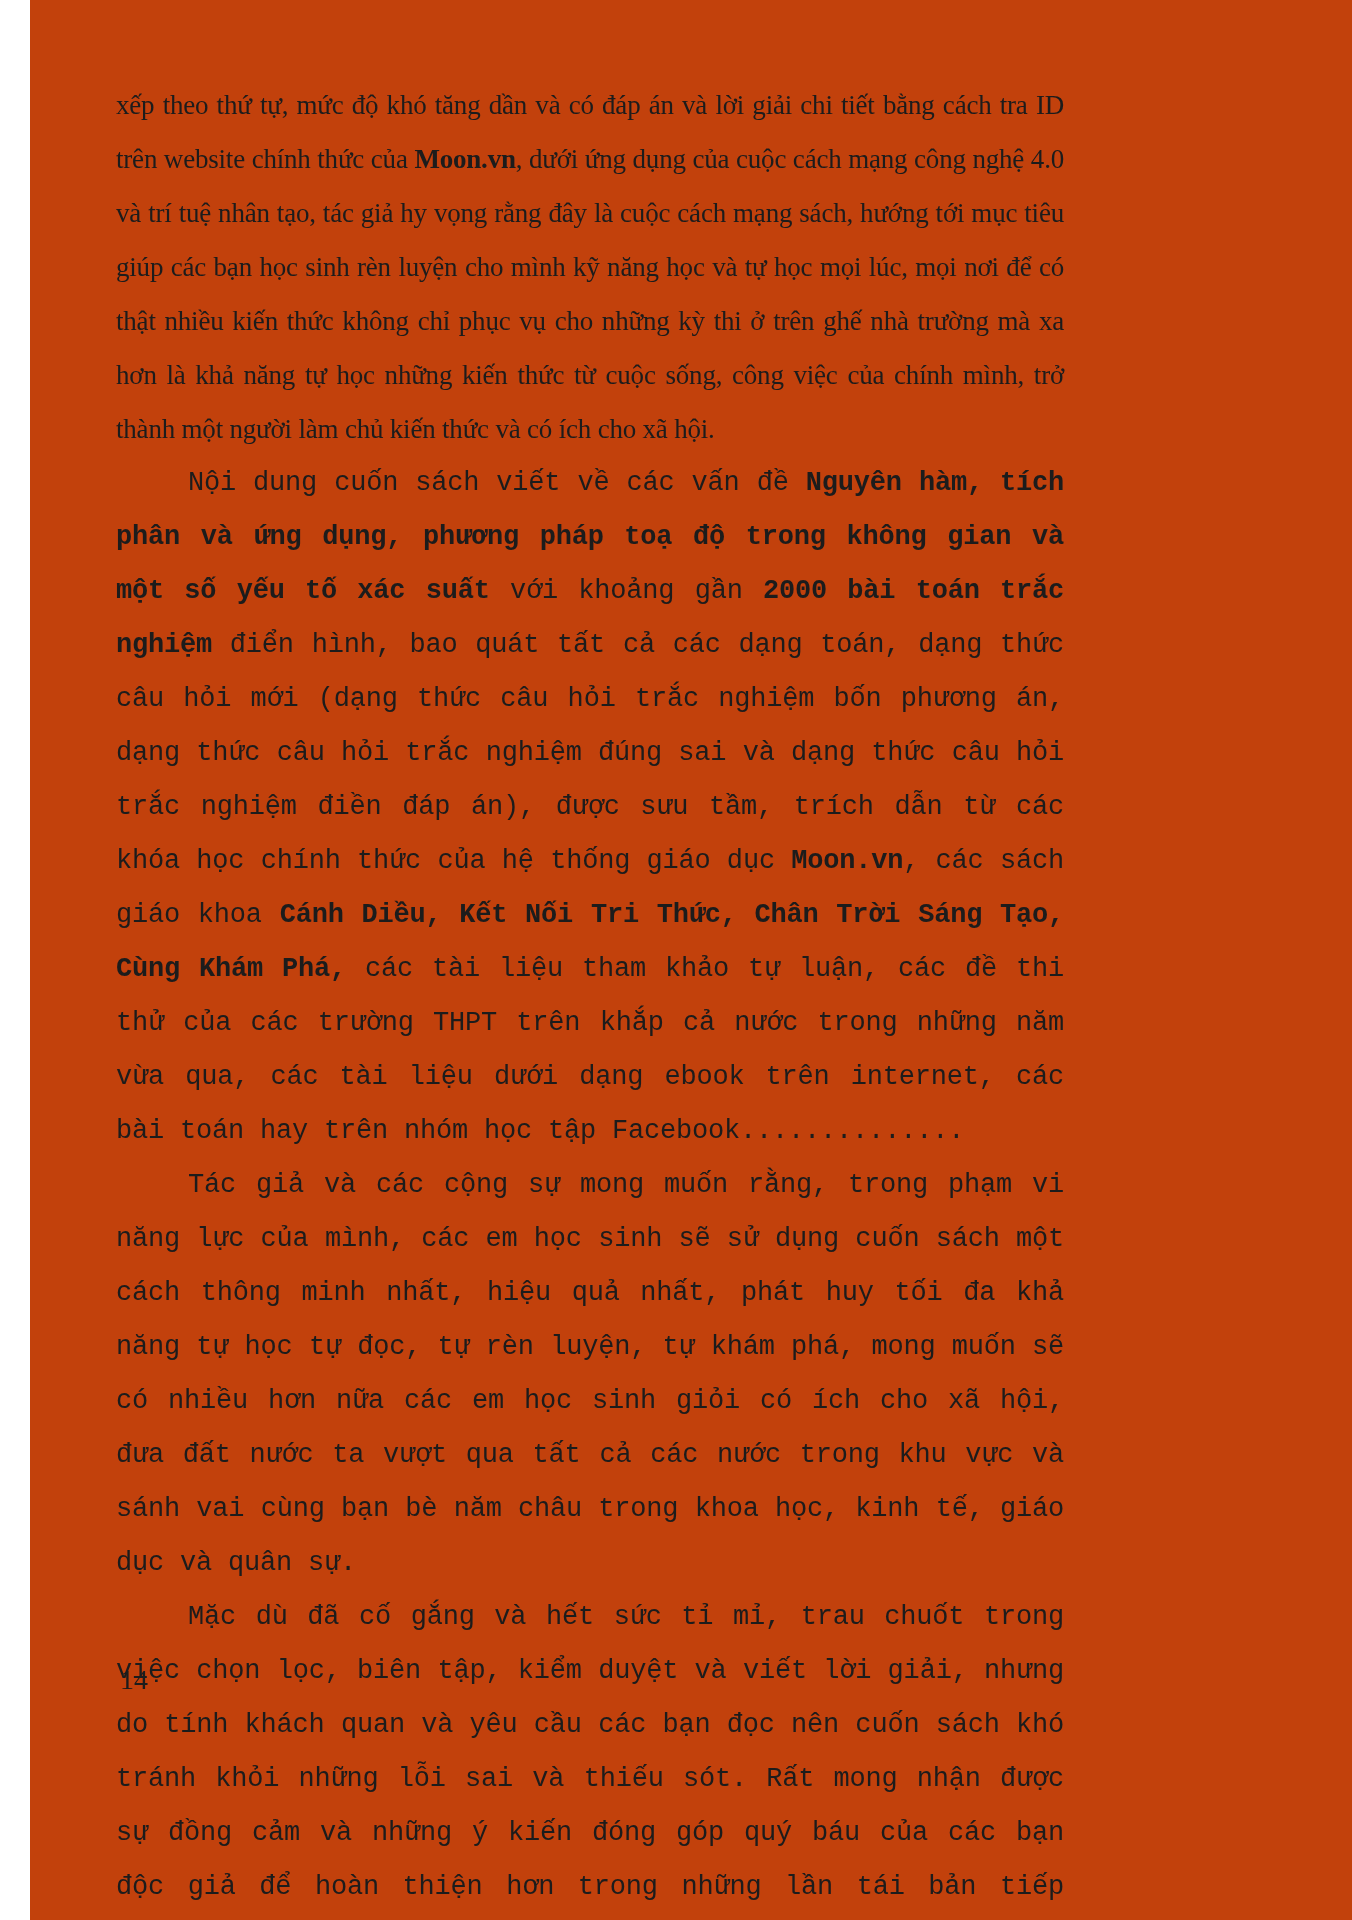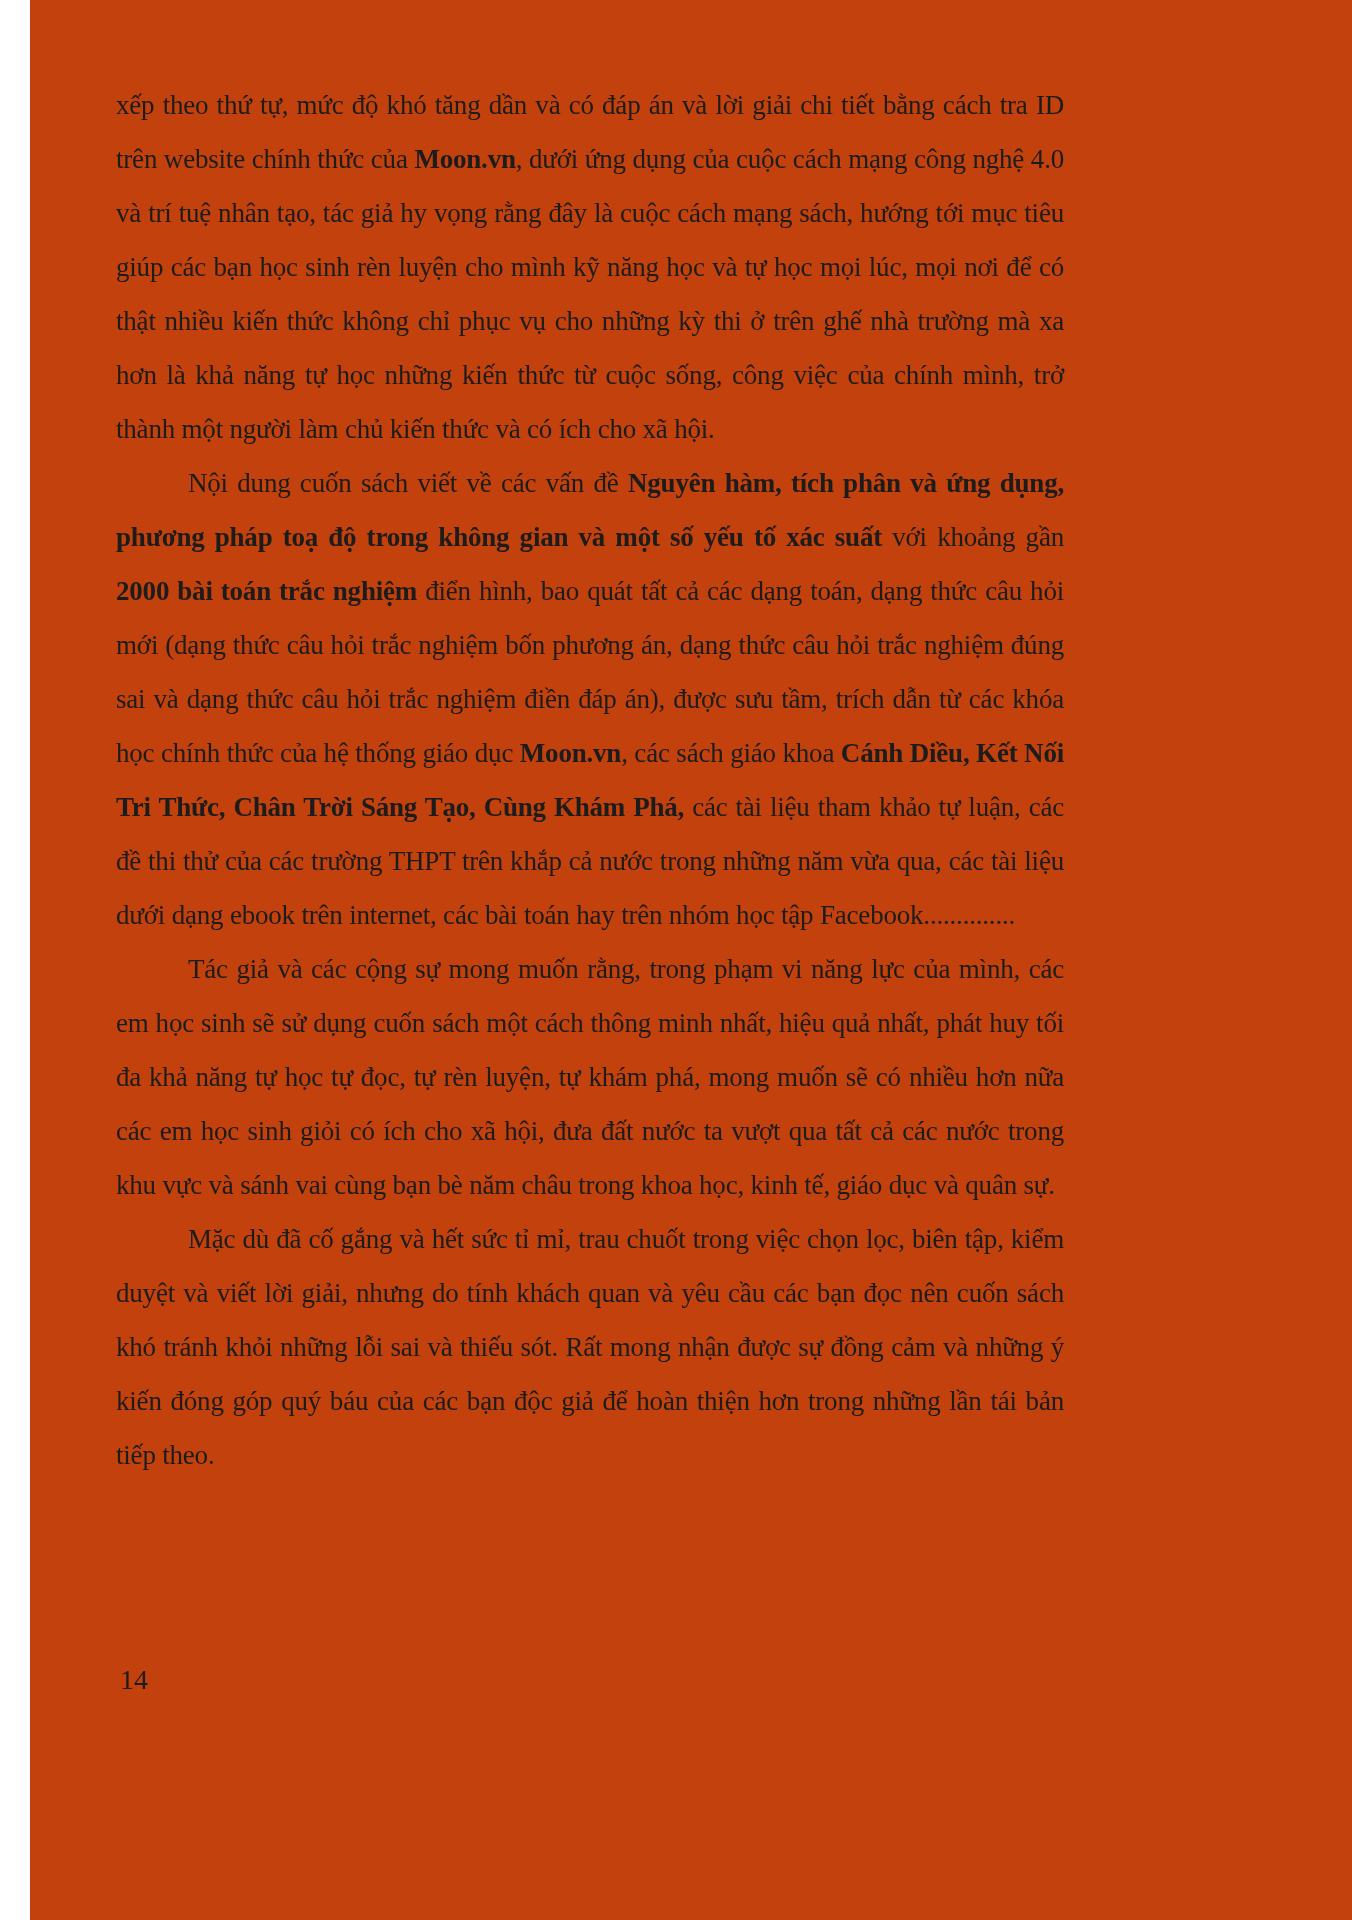--- a/index.html
+++ b/index.html
@@ -32,20 +32,21 @@
   .para {
     font-size: 27px;
     line-height: 54px;
     letter-spacing: -0.2px;
     text-align: justify;
     text-justify: inter-word;
     margin: 0;
   }
   .para-indent {
     text-indent: 72px;
+    font-family: Liberation Mono, monospace;
   }
   .seg-bold {
     font-weight: 700;
   }
   .closing {
     font-size: 27px;
     line-height: 54px;
     margin: 0;
     text-align: right;
   }

